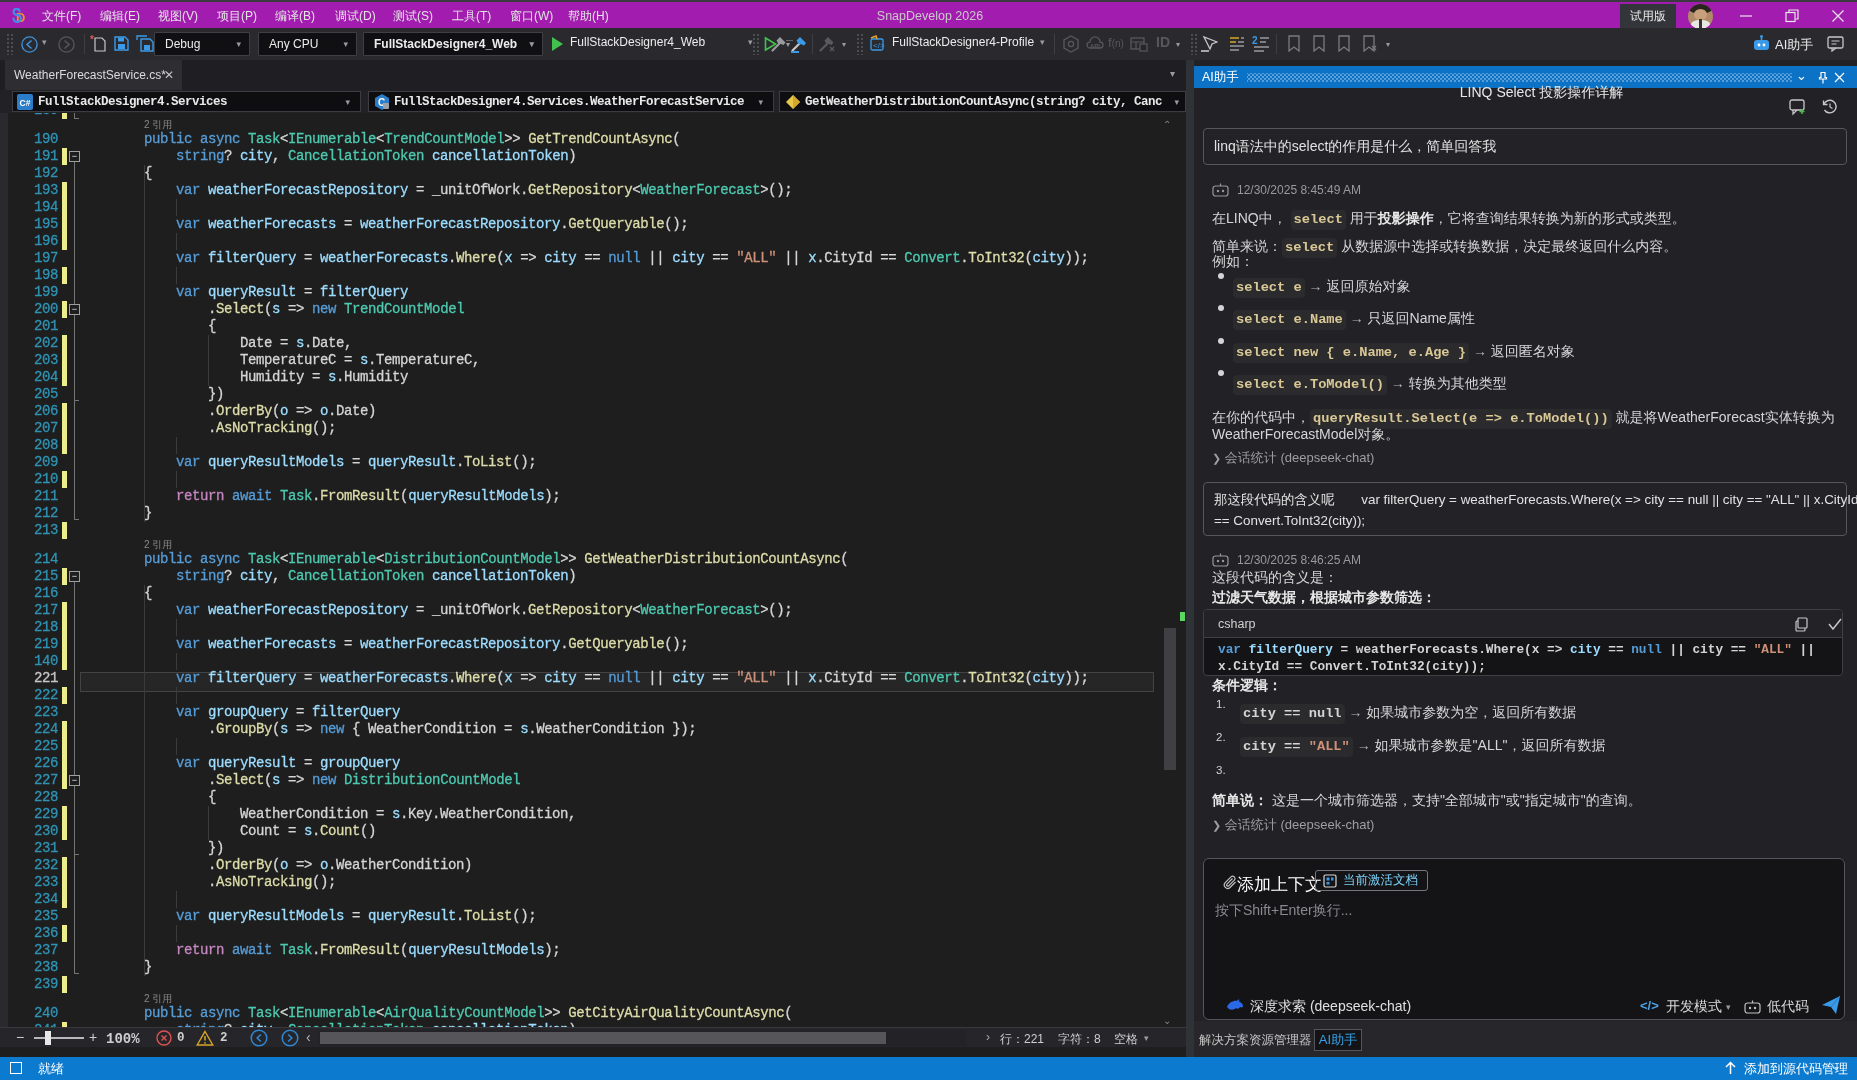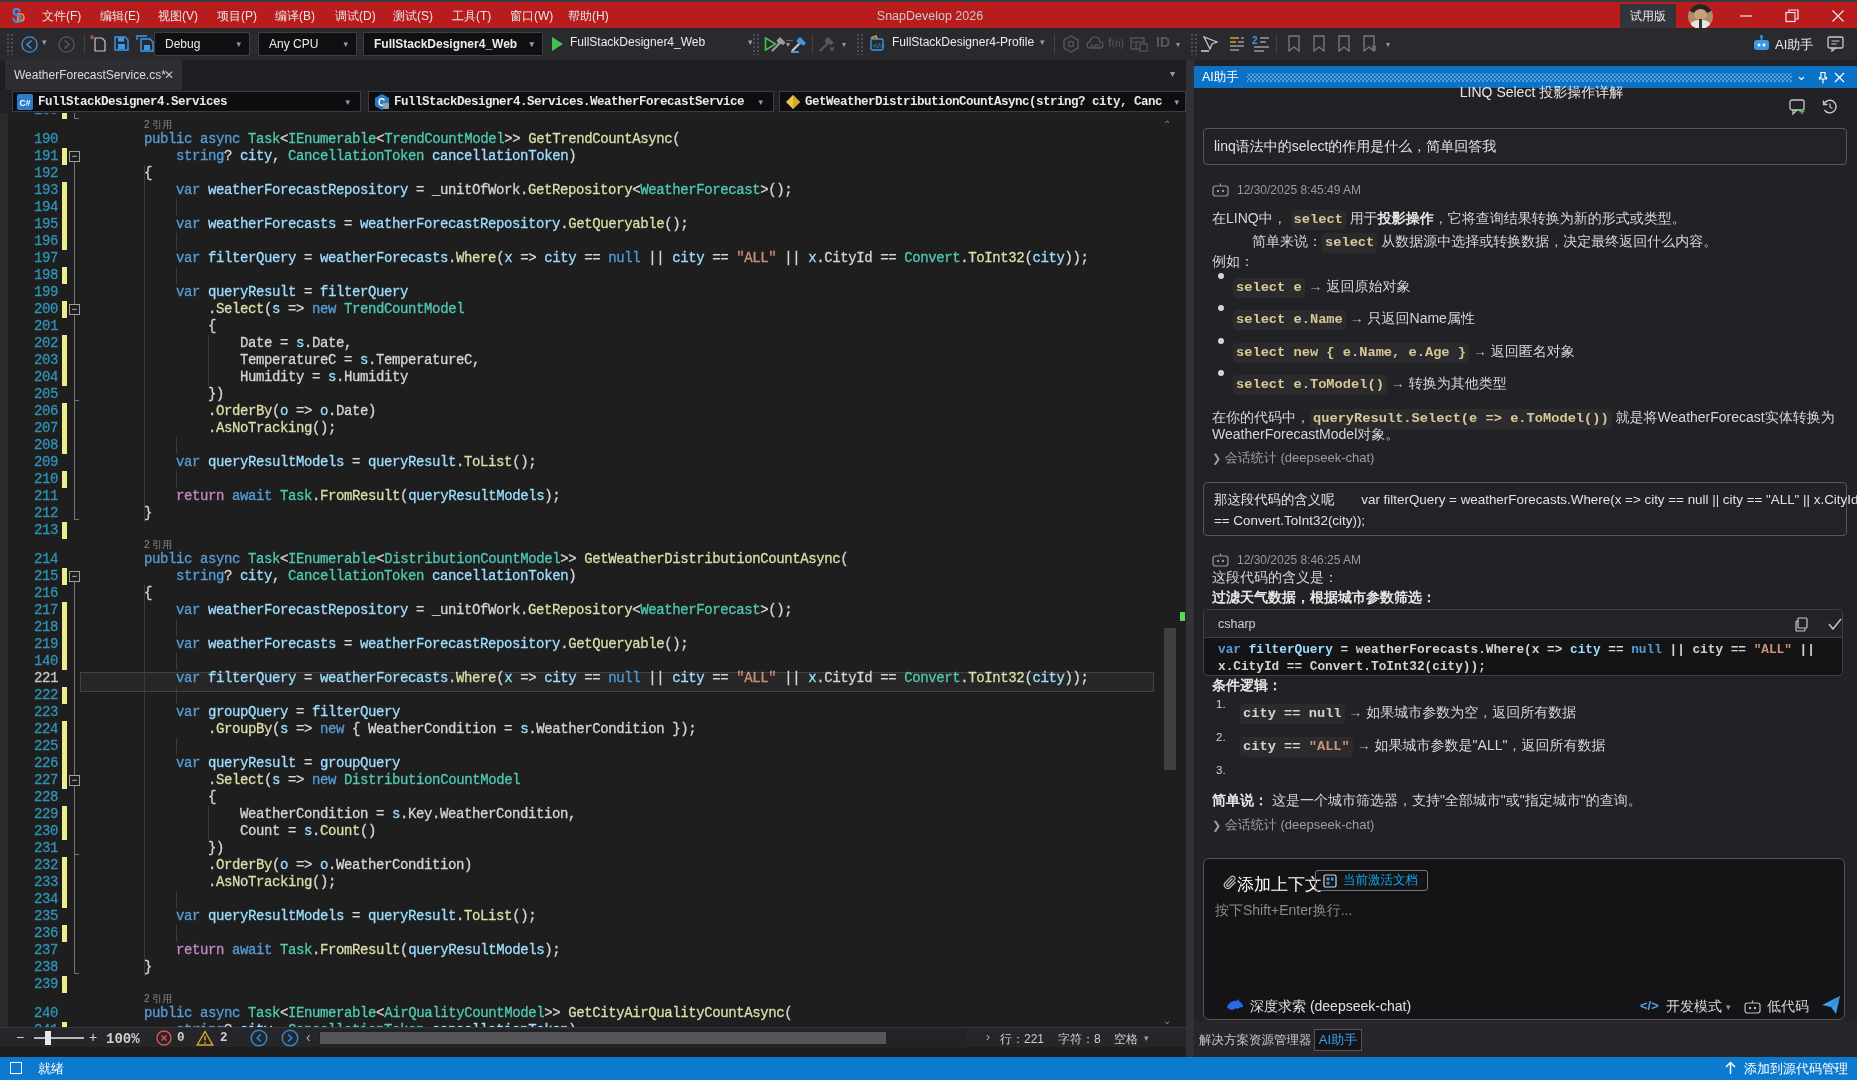--- a/index.html
+++ b/index.html
@@ -1,19 +1,19 @@
 <!DOCTYPE html>
 <html><head><meta charset="utf-8"><style>
 *{margin:0;padding:0;box-sizing:border-box}
 body{font-family:"Liberation Sans",sans-serif}
 html,body{width:1857px;height:1080px;overflow:hidden;background:#1e1e1e}
 .abs{position:absolute}
 svg{display:block}
 
-#title{position:absolute;left:0;top:0;width:1857px;height:28px;background:#b91c1c;border-top:2px solid #3a3a3e}
+#title{position:absolute;left:0;top:0;width:1857px;height:28px;background:#a21caf;border-top:2px solid #3a3a3e}
 #title .menu{position:absolute;top:0;height:28px;line-height:28px;color:#e4e4e4;font-size:12px}
 #apptitle{position:absolute;top:0;left:860px;width:140px;height:28px;line-height:28px;color:#c9c9c9;font-size:12.5px;text-align:center}
 #trial{position:absolute;left:1620px;top:2px;width:56px;height:24px;line-height:24px;text-align:center;background:#34343b;color:#ececec;font-size:12px}
 #avatar{position:absolute;left:1688px;top:2px;width:25px;height:25px;border-radius:50%;background:#b08968;overflow:hidden}
 
 #toolbar{position:absolute;left:0;top:28px;width:1857px;height:32px;background:#2a2a2e}
 .combo{position:absolute;top:32px;height:24px;background:#101013;border:1px solid #3f3f46;border-radius:1px;color:#ececec;font-size:12px;line-height:22px;padding-left:10px}
 .combo .ar{position:absolute;right:8px;top:0;color:#9a9aa0;font-size:9px}
 .tsep{position:absolute;top:34px;width:1px;height:20px;background:#3f3f44}
 .dots{position:absolute;top:33px;width:7px;height:22px;background-image:radial-gradient(circle,#4d4d54 1px,transparent 1.1px);background-size:4px 4px}
@@ -66,21 +66,21 @@
 .ts{position:absolute;color:#9a9a9a;font-size:12px}
 .arrow{color:#b8b8b8}
 .dot{position:absolute;width:6px;height:6px;border-radius:50%;background:#d4d4d4}
 .num{position:absolute;font-size:11.5px;color:#d4d4d4}
 
 #cblock{position:absolute;left:9px;top:549px;width:640px;height:67px;border:1px solid #3f3f44;border-radius:4px;background:#141416}
 #cbhead{position:absolute;left:0;top:0;width:100%;height:28px;background:#232327;border-bottom:1px solid #3f3f44;border-radius:4px 4px 0 0;color:#d0d0d0;font-size:12.5px;line-height:28px}
 .cbl{position:absolute;left:14px;white-space:pre;font-family:"Liberation Mono",monospace;font-size:12.75px;font-weight:bold;line-height:17px;color:#d4d4d4}
 
 #inbox{position:absolute;left:9px;top:798px;width:642px;height:162px;border:1px solid #55555b;border-radius:6px;background:#141417}
-#ctxbtn{position:absolute;left:111px;top:11px;height:21px;border:1px solid #76767c;border-radius:3px;color:#0ea5e9;font-size:12.5px;line-height:19px;padding:0 9px 8px 27px}
+#ctxbtn{position:absolute;left:111px;top:11px;height:21px;border:1px solid #76767c;border-radius:3px;color:#7dd3fc;font-size:12.5px;line-height:19px;padding:0 9px 8px 27px}
 
 #ptabs{position:absolute;left:0;top:961px;width:663px;height:36px;background:#27272b;font-size:12.5px;color:#c8c8c8}
 #ptab2{position:absolute;left:120px;top:8px;width:48px;height:22px;background:#141417;border:1px solid #56565a;color:#38a0e8;line-height:20px;text-align:center;font-size:13px}
 
 #status{position:absolute;left:0;top:1057px;width:1857px;height:23px;background:#0c7ace;color:#fff;font-size:13px}
 </style></head><body>
 <div id="title">
 <svg class="abs" style="left:9px;top:6px" width="16" height="17" viewBox="0 0 16 17">
       <text x="7" y="14" fill="#e89030" font-size="13" font-weight="bold" font-family="Liberation Sans">D</text>
       <path d="M4.5 10.5a3.6 3.6 0 1 0 3.3-3.7 3 3 0 1 1 2.8-3.3" stroke="#3f8fe8" stroke-width="2.2" fill="none" stroke-linecap="round"></path>
@@ -604,21 +604,21 @@
     </svg>
 <div class="qbox" style="left:9px;top:68px;width:644px;height:37px;line-height:35px;padding-left:10px">linq语法中的select的作用是什么，简单回答我</div>
 <svg class="abs" style="left:18px;top:122px" width="17" height="15" viewBox="0 0 17 15">
       <rect x="1" y="4" width="15" height="10" rx="2.5" fill="none" stroke="#9a9a9a" stroke-width="1.2"></rect>
       <circle cx="6" cy="9" r="1.2" fill="#9a9a9a"></circle>
       <circle cx="11" cy="9" r="1.2" fill="#9a9a9a"></circle>
       <path d="M8.5 1.5v2.5" stroke="#9a9a9a" stroke-width="1.2"></path>
     </svg>
 <span class="ts" style="left:43px;top:123px">12/30/2025 8:45:49 AM</span>
 <div class="pline" style="left:18px;top:148px;line-height:20px;">在LINQ中， <span class="chip">select</span> 用于<b>投影操作</b>，它将查询结果转换为新的形式或类型。</div>
-<div class="pline" style="left:18px;top:172px;line-height:18px;margin-left:40px;">简单来说：<span class="chip">select</span> 从数据源中选择或转换数据，决定最终返回什么内容。</div>
+<div class="pline" style="left:18px;top:172px;line-height:28px;">简单来说：<span class="chip">select</span> 从数据源中选择或转换数据，决定最终返回什么内容。</div>
 <div class="pline" style="left:18px;top:191px;line-height:20px;">例如：</div>
 <div class="dot" style="left:24px;top:213px"></div>
 <div class="pline" style="left:39px;top:216px;line-height:20px;"><span class="chip">select e</span> <span class="arrow">→</span> 返回原始对象</div>
 <div class="dot" style="left:24px;top:245px"></div>
 <div class="pline" style="left:39px;top:248px;line-height:20px;"><span class="chip">select e.Name</span> <span class="arrow">→</span> 只返回Name属性</div>
 <div class="dot" style="left:24px;top:278px"></div>
 <div class="pline" style="left:39px;top:281px;line-height:20px;"><span class="chip">select new { e.Name, e.Age }</span> <span class="arrow">→</span> 返回匿名对象</div>
 <div class="dot" style="left:24px;top:310px"></div>
 <div class="pline" style="left:39px;top:313px;line-height:20px;"><span class="chip">select e.ToModel()</span> <span class="arrow">→</span> 转换为其他类型</div>
 <div class="pline" style="left:18px;top:347px;line-height:20px;">在你的代码中，<span class="chip">queryResult.Select(e =&gt; e.ToModel())</span> 就是将WeatherForecast实体转换为</div>

